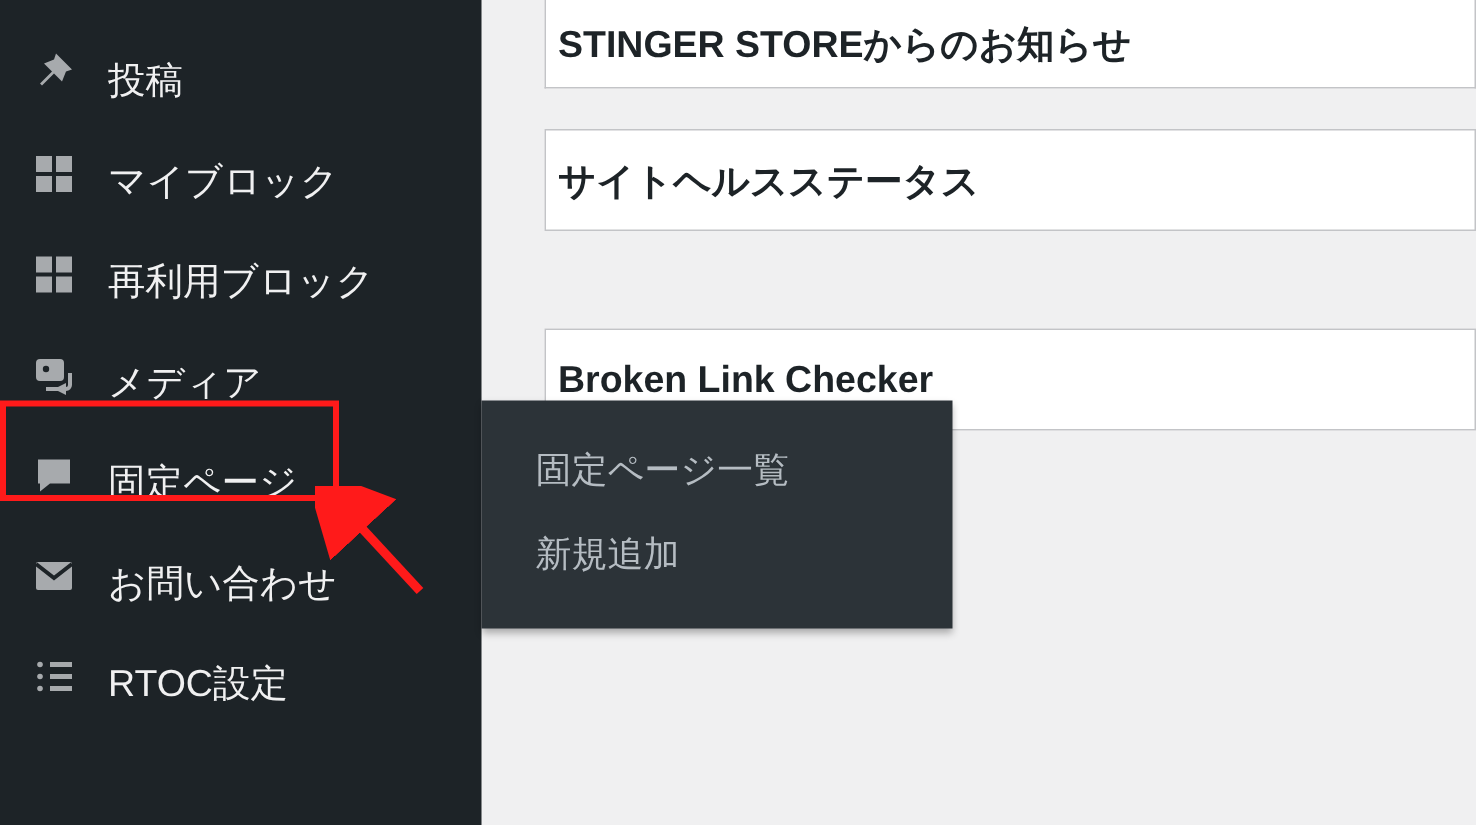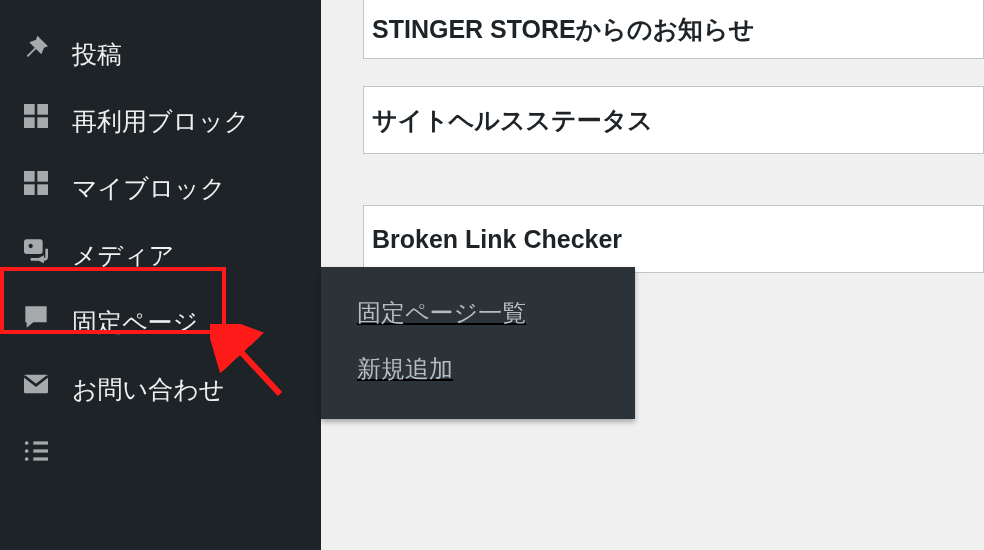--- a/index.html
+++ b/index.html
@@ -81,31 +81,30 @@
     font-size: 25px;
     color: #1d2327;
     display: flex;
     align-items: center;
     padding-left: 8px;
     margin-left: 42px;
     margin-right: 0;
   }
   #panel-0 { margin-top: 0;   height: 59px; border-top: none; }
   #panel-1 { margin-top: 27px; height: 68px; }
-  #panel-2 { margin-top: 51px; height: 68px; }
+  #panel-2 { margin-top: 65px; height: 68px; }
 
   .flyout {
     position: absolute;
     left: 321px;
     top: 267px;
     width: 314px;
     background: #2c3338;
     box-shadow: 0 3px 5px rgba(0,0,0,0.3);
     padding: 18px 0 22px 0;
-    text-decoration: underline;
   }
   .flyout-item {
     font-size: 24px;
     color: #b5bcc2;
     padding: 12px 0 12px 36px;
     cursor: pointer;
   }
 
   .arrow {
     position: absolute;
@@ -131,33 +130,33 @@
 
     <div class="menu-item">
       <span class="icon">
         <svg class="icon-svg" viewBox="0 0 24 24" fill="currentColor">
           <rect x="3" y="3" width="8" height="8"></rect>
             <rect x="13" y="3" width="8" height="8"></rect>
           <rect x="3" y="13" width="8" height="8"></rect>
             <rect x="13" y="13" width="8" height="8"></rect>
         </svg>
       </span>
-      <span class="label">再利用ブロック</span>
+      <span class="label">マイブロック</span>
     </div>
 
     <div class="menu-item">
       <span class="icon">
         <svg class="icon-svg" viewBox="0 0 24 24" fill="currentColor">
           <rect x="3" y="3" width="8" height="8"></rect>
             <rect x="13" y="3" width="8" height="8"></rect>
           <rect x="3" y="13" width="8" height="8"></rect>
             <rect x="13" y="13" width="8" height="8"></rect>
         </svg>
       </span>
-      <span class="label">マイブロック</span>
+      <span class="label">再利用ブロック</span>
     </div>
 
     <div class="menu-item">
       <span class="icon">
         <svg class="icon-svg" viewBox="0 0 24 24" fill="currentColor">
           <rect x="3" y="4" width="14" height="11" rx="2"></rect>
           <circle cx="8" cy="9" r="1.6" fill="#1d2327"></circle>
           <path d="M8 19h10a2 2 0 0 0 2-2v-6" stroke="currentColor" stroke-width="2" fill="none"></path>
           <path d="M14 20l4 2v-6l-4 2z"></path>
         </svg>
@@ -189,20 +188,21 @@
       <span class="icon">
         <svg class="icon-svg" viewBox="0 0 24 24" fill="none" stroke="currentColor" stroke-width="2.4">
           <circle cx="5" cy="6" r="1.4" fill="currentColor" stroke="none"></circle>
           <circle cx="5" cy="12" r="1.4" fill="currentColor" stroke="none"></circle>
           <circle cx="5" cy="18" r="1.4" fill="currentColor" stroke="none"></circle>
           <line x1="10" y1="6" x2="21" y2="6"></line>
           <line x1="10" y1="12" x2="21" y2="12"></line>
           <line x1="10" y1="18" x2="21" y2="18"></line>
         </svg>
       </span>
+      <span class="label">RTOC設定</span>
     </div>
 
     <div class="highlight-box"></div>
   </div>
 
   <div class="main">
     <div id="panel-0" class="panel">
       <span>STINGER STOREからのお知らせ</span>
     </div>
     <div id="panel-1" class="panel">

